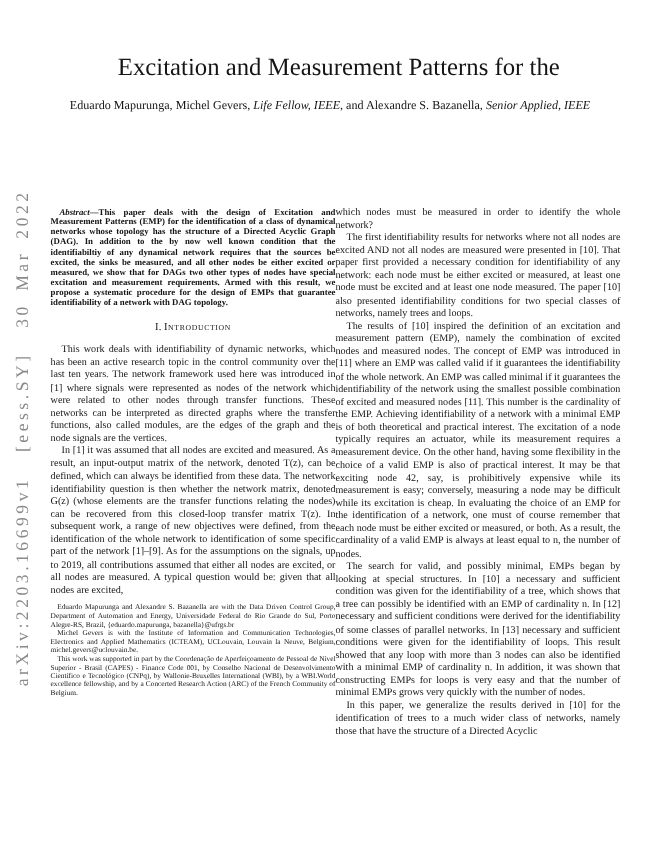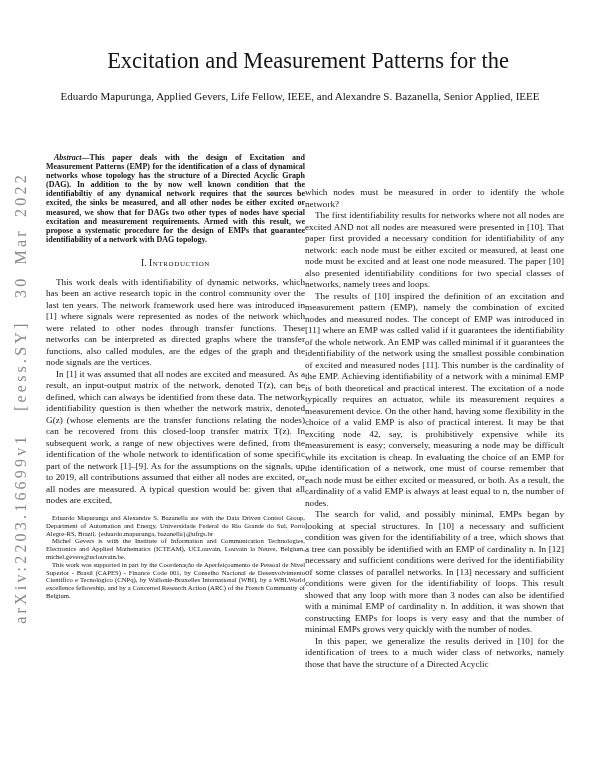--- a/index.html
+++ b/index.html
@@ -29,28 +29,29 @@
     font-size:22.5px;
     line-height:29px;
     font-weight:normal;
     margin:0;
     padding-left:16px;
   }
   .authors {
     margin-top:15px;
     font-size:11px;
   }
-  .authors .it { }
+  .authors .it { font-style:italic; }
   
   .content {
     position:absolute;
     top:153px; left:46px;
     width:527px;
     display:flex;
     gap:0;
+    align-items:center;
   }
   .col { width:259px; }
   .abstract, .index-terms {
     font-weight:bold;
     font-size:8px;
     line-height:9.1px;
     text-align:justify;
     text-indent:8px;
     margin:0;
   }
@@ -81,21 +82,21 @@
 </style>
 </head>
 <body>
 
 <div class="page">
 
   <div class="watermark">arXiv:2203.16699v1  [eess.SY]  30 Mar 2022</div>
 
   <div class="header">
     <h1 class="paper-title"><span>Excitation and Measurement Patterns for the</span><br></h1>
-    <div class="authors"><span>Eduardo Mapurunga, Applied Gevers, </span><span class="it">Life Fellow, IEEE,</span><span> and Alexandre S. Bazanella, </span><span class="it">Senior Applied, IEEE</span></div>
+    <div class="authors"><span>Eduardo Mapurunga, Michel Gevers, </span><span class="it">Life Fellow, IEEE,</span><span> and Alexandre S. Bazanella, </span><span class="it">Senior Applied, IEEE</span></div>
   </div>
 
   <div class="content">
 
     <div class="col">
       <p class="abstract"><span class="lead-in">Abstract</span><span>—This paper deals with the design of Excitation and Measurement Patterns (EMP) for the identification of a class of dynamical networks whose topology has the structure of a Directed Acyclic Graph (DAG). In addition to the by now well known condition that the identifiabiltiy of any dynamical network requires that the sources be excited, the sinks be measured, and all other nodes be either excited or measured, we show that for DAGs two other types of nodes have special excitation and measurement requirements. Armed with this result, we propose a systematic procedure for the design of EMPs that guarantee identifiability of a network with DAG topology.</span></p>
       <h2 class="section-heading"><span>I.</span> <span class="sc">Introduction</span></h2>
       <p class="body-par">This work deals with identifiability of dynamic networks, which has been an active research topic in the control community over the last ten years. The network framework used here was introduced in [1] where signals were represented as nodes of the network which were related to other nodes through transfer functions. These networks can be interpreted as directed graphs where the transfer functions, also called modules, are the edges of the graph and the node signals are the vertices.</p>
       <p class="body-par">In [1] it was assumed that all nodes are excited and measured. As a result, an input-output matrix of the network, denoted T(z), can be defined, which can always be identified from these data. The network identifiability question is then whether the network matrix, denoted G(z) (whose elements are the transfer functions relating the nodes) can be recovered from this closed-loop transfer matrix T(z). In subsequent work, a range of new objectives were defined, from the identification of the whole network to identification of some specific part of the network [1]–[9]. As for the assumptions on the signals, up to 2019, all contributions assumed that either all nodes are excited, or all nodes are measured. A typical question would be: given that all nodes are excited,</p>
       <div class="footnotes">

